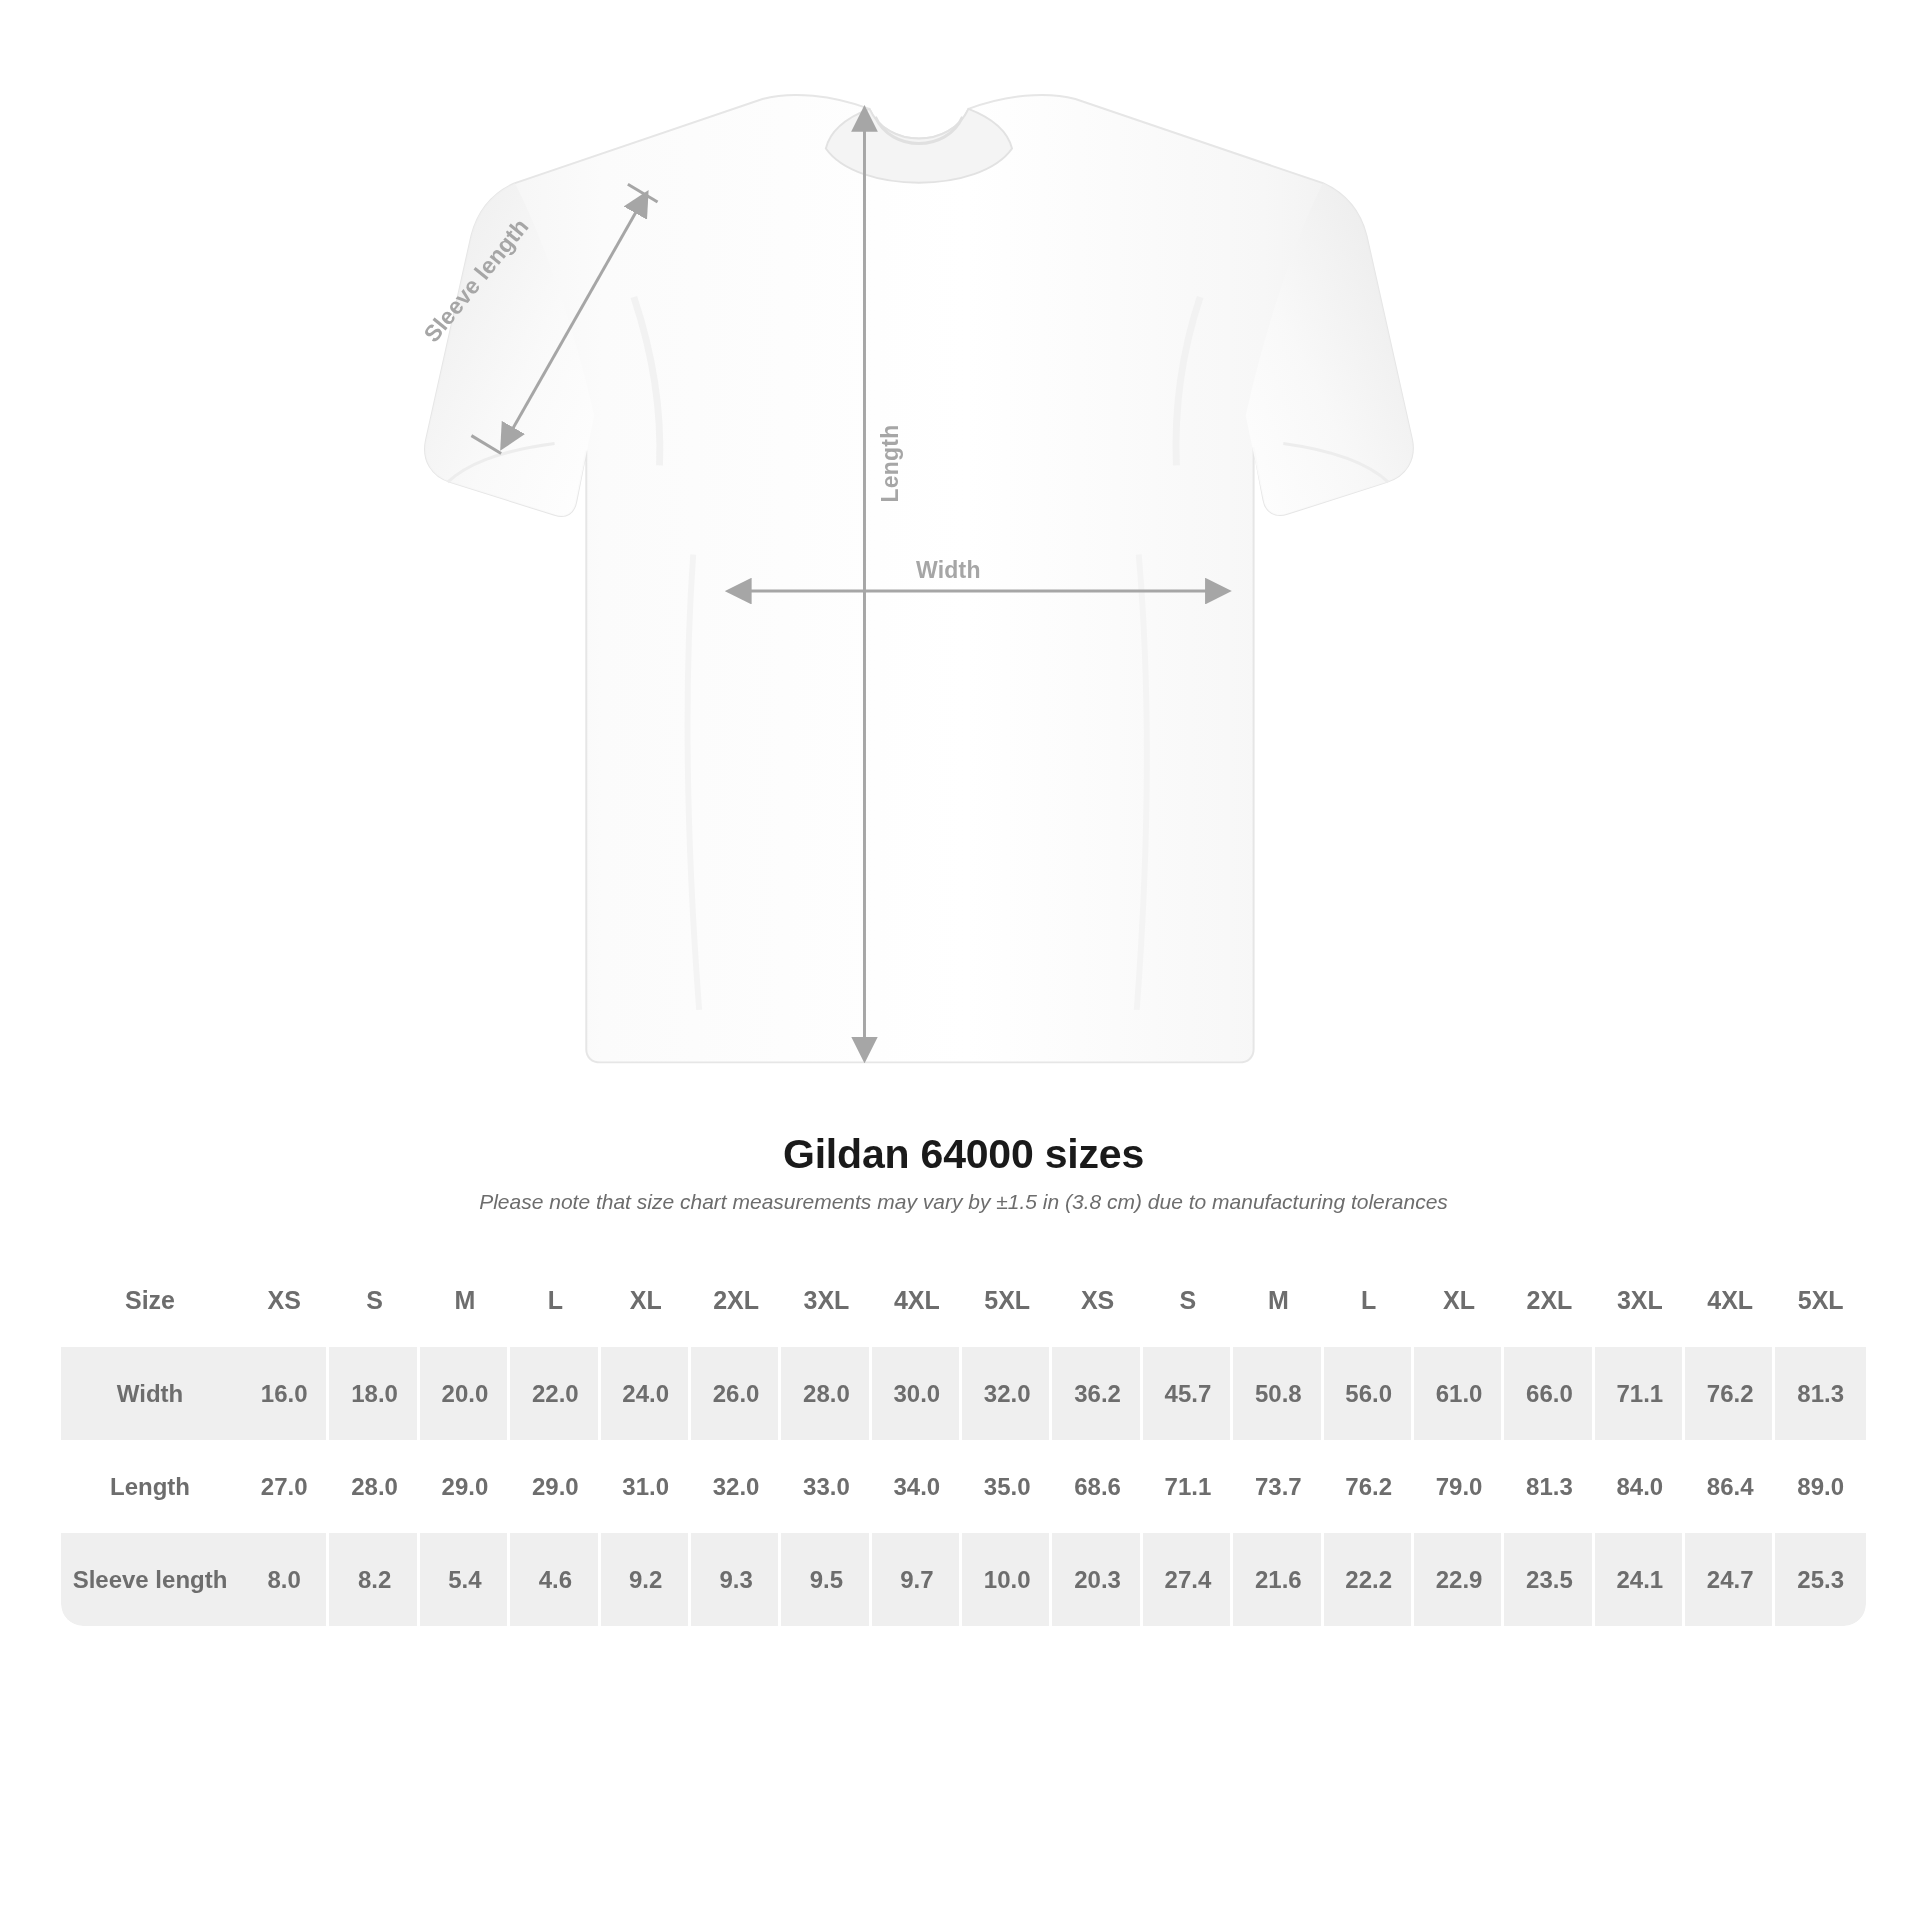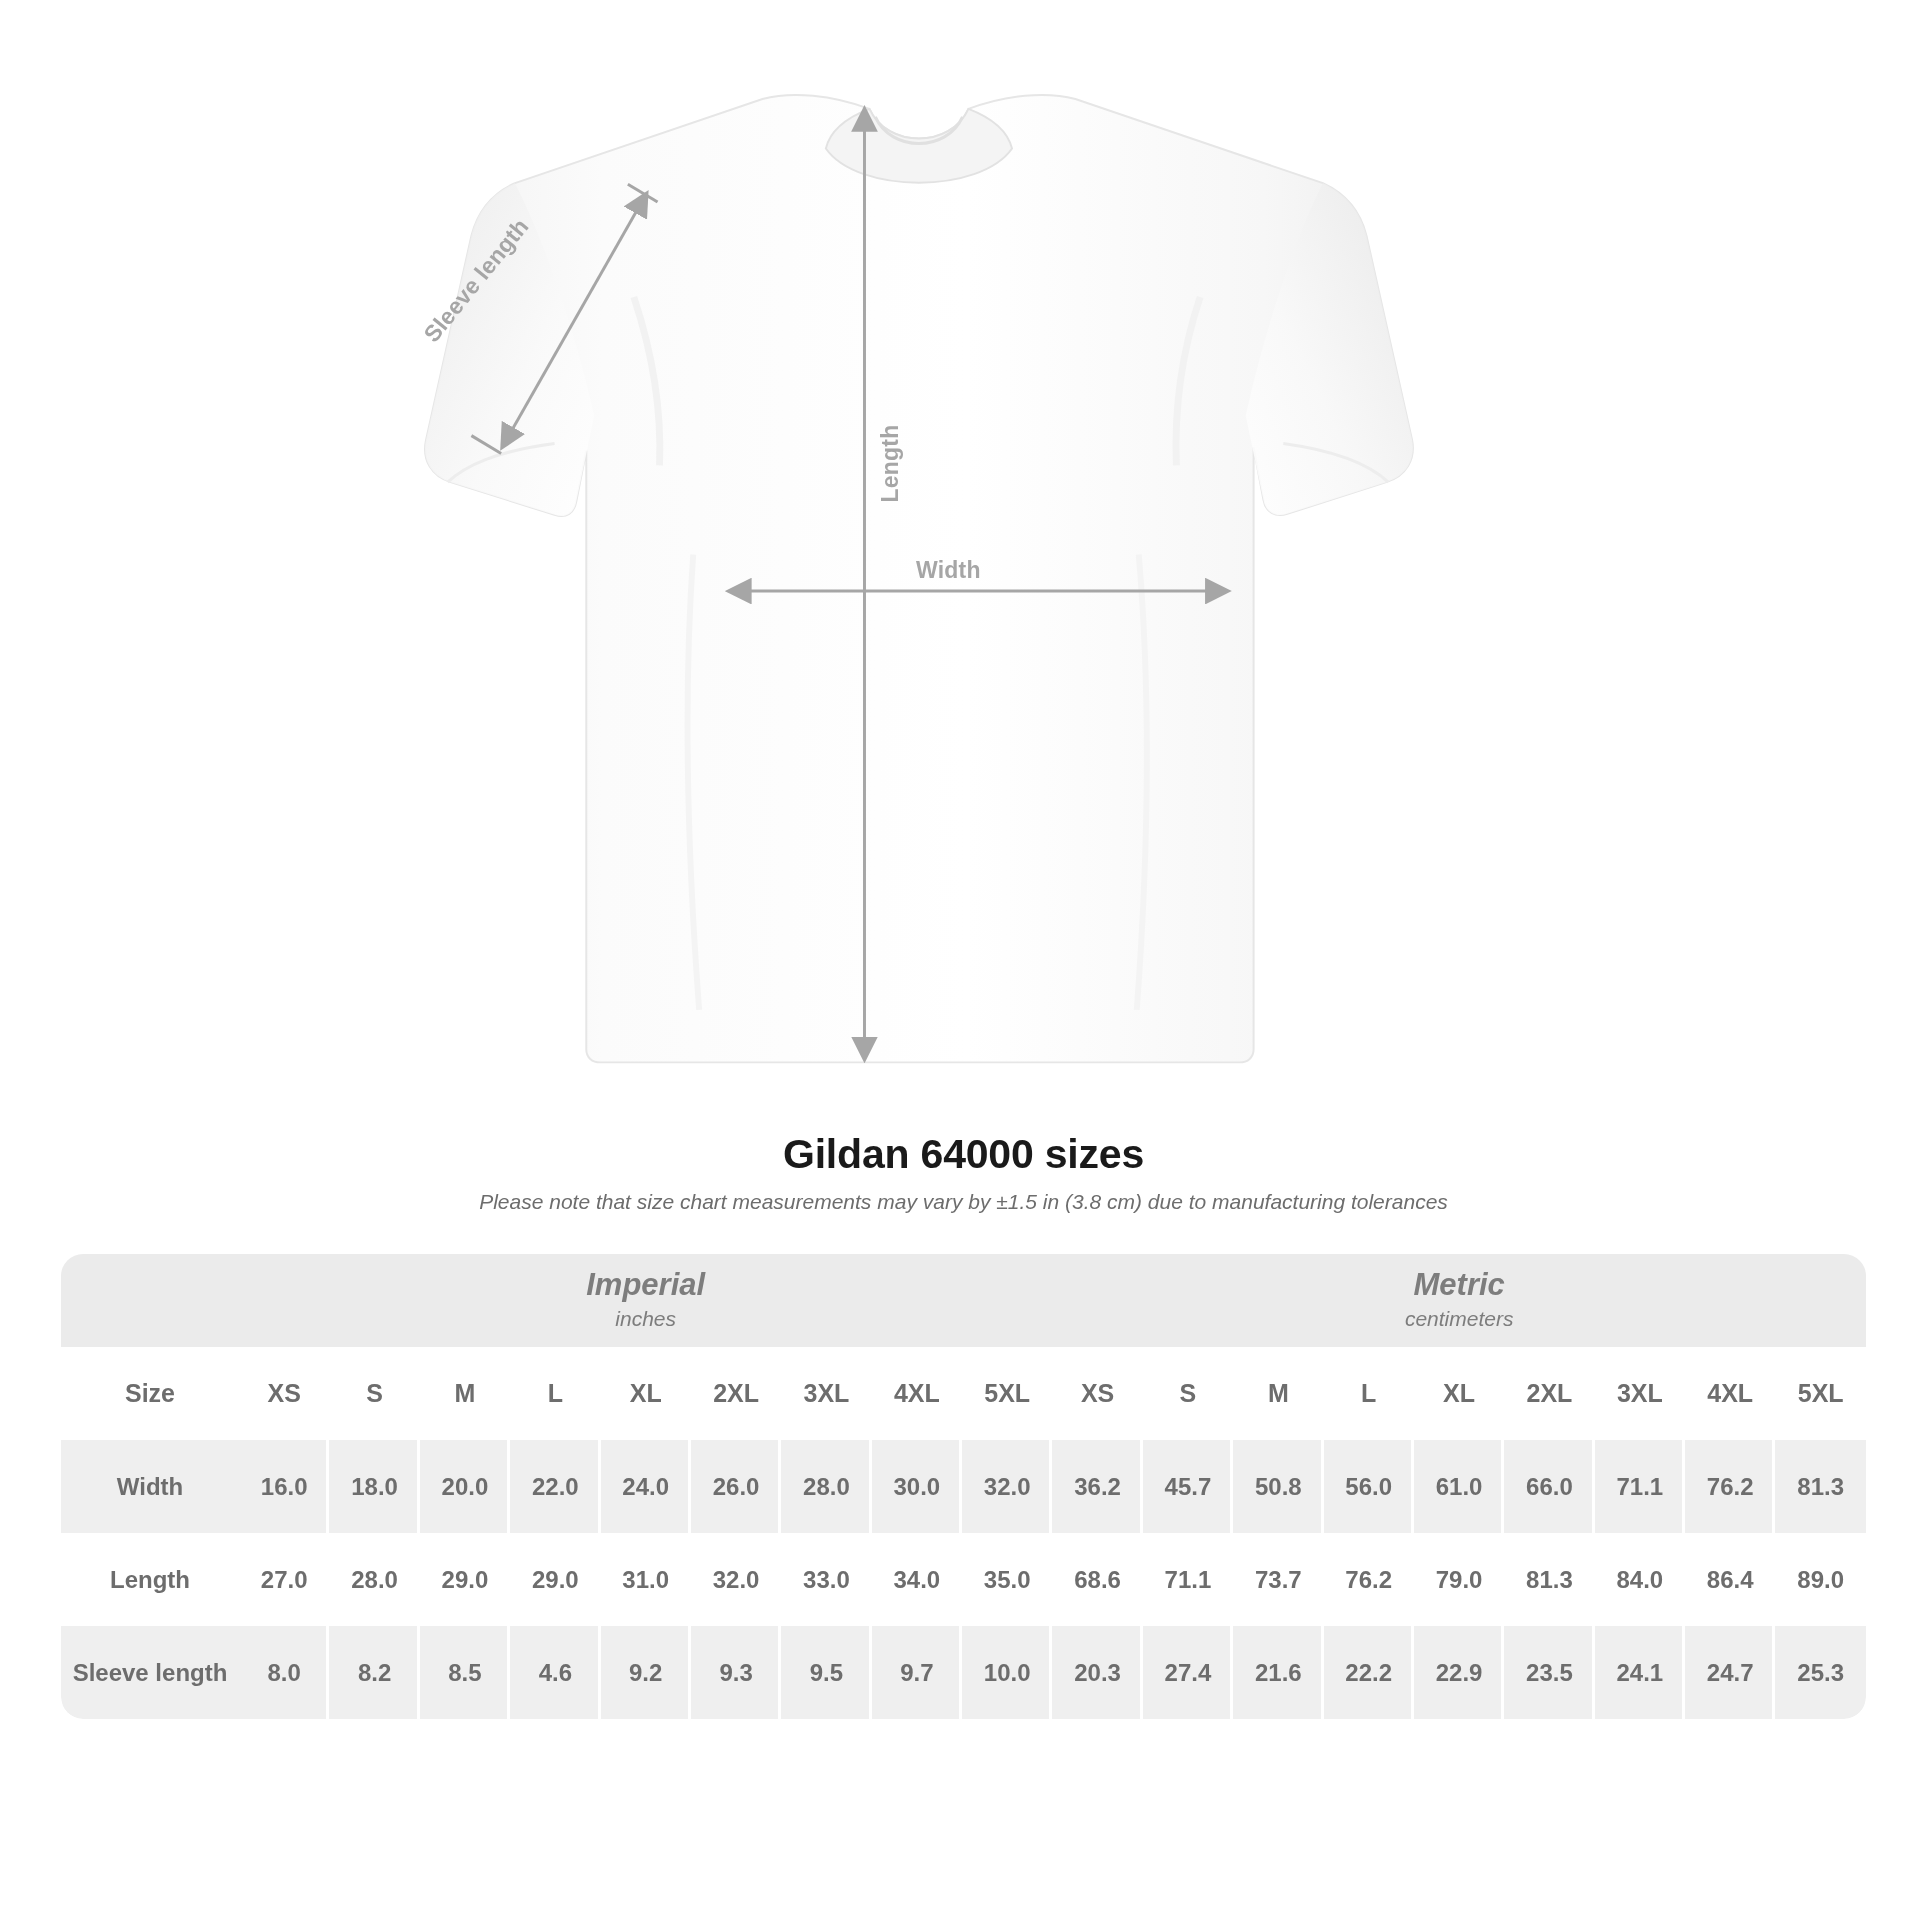--- a/index.html
+++ b/index.html
@@ -241,31 +241,20 @@
     <div class="chart-note">Please note that size chart measurements may vary by ±1.5 in (3.8 cm) due to manufacturing tolerances</div>
   </div>
 
   <div class="table-wrap">
     <table class="size-table">
       <colgroup>
         <col style="width:178px">
         <col span="18">
       </colgroup>
       <tbody>
-        <tr>
-          <td class="unit-head corner-cell"></td>
-          <td class="unit-head" colspan="9">
-            <div class="unit-name">Imperial</div>
-            <div class="unit-sub">inches</div>
-          </td>
-          <td class="unit-head" colspan="9">
-            <div class="unit-name">Metric</div>
-            <div class="unit-sub">centimeters</div>
-          </td>
-        </tr>
 
         <tr class="hdr">
           <td class="rowlabel">Size</td>
           <td class="cell">XS</td>
           <td class="cell">S</td>
           <td class="cell">M</td>
           <td class="cell">L</td>
           <td class="cell">XL</td>
           <td class="cell">2XL</td>
           <td class="cell">3XL</td>
@@ -323,21 +312,21 @@
           <td class="cell">81.3</td>
           <td class="cell">84.0</td>
           <td class="cell">86.4</td>
           <td class="cell">89.0</td>
         </tr>
 
         <tr class="rw-even bottom-round">
           <td class="rowlabel">Sleeve length</td>
           <td class="cell">8.0</td>
           <td class="cell">8.2</td>
-          <td class="cell">8.5</td>
+          <td class="cell">5.4</td>
           <td class="cell">4.6</td>
           <td class="cell">9.2</td>
           <td class="cell">9.3</td>
           <td class="cell">9.5</td>
           <td class="cell">9.7</td>
           <td class="cell">10.0</td>
           <td class="cell">20.3</td>
           <td class="cell">27.4</td>
           <td class="cell">21.6</td>
           <td class="cell">22.2</td>

